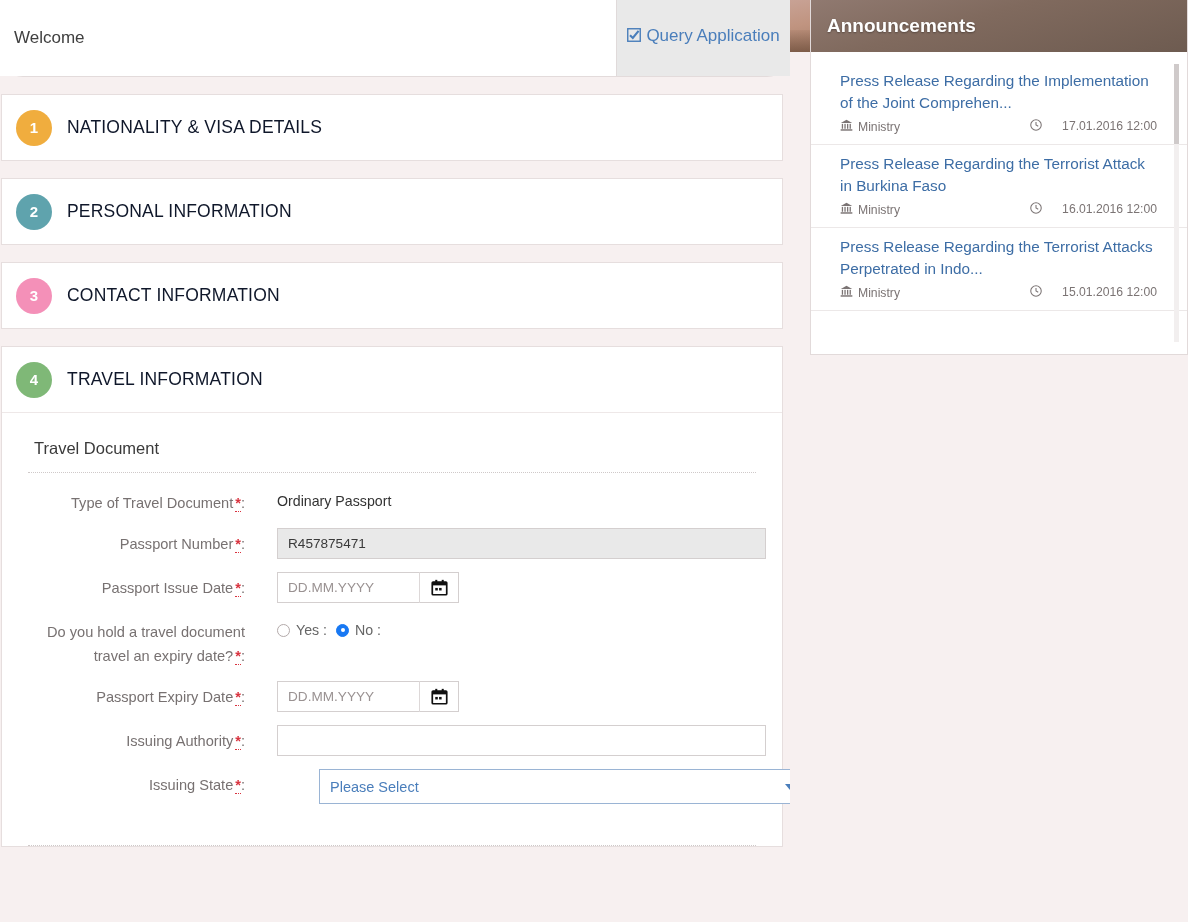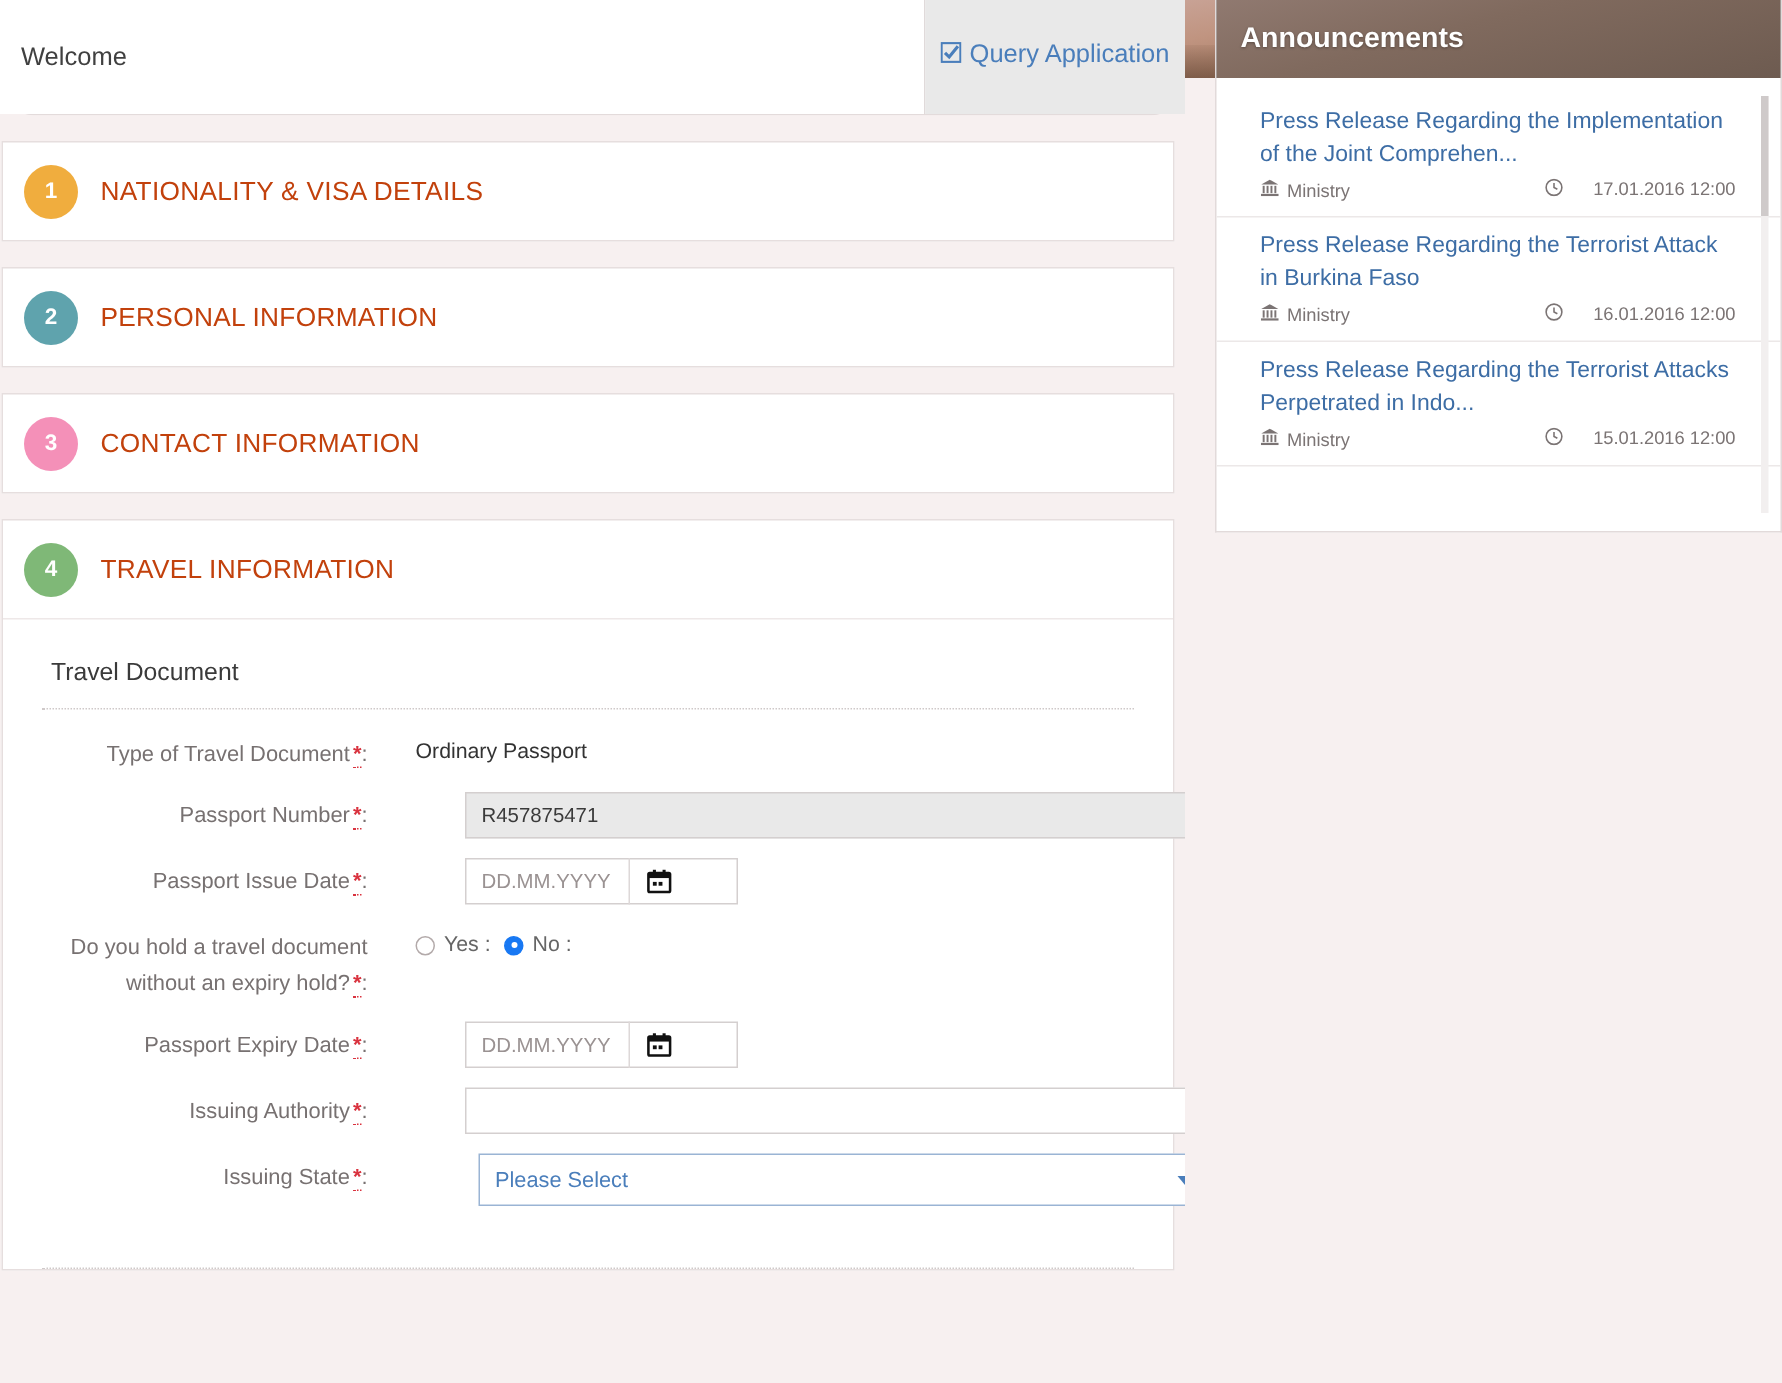--- a/index.html
+++ b/index.html
@@ -63,21 +63,21 @@
   .sec-num {
     width: 36px; height: 36px; border-radius: 50%;
     color: #fff; font-size: 15px; font-weight: 700;
     display: flex; align-items: center; justify-content: center;
     flex: 0 0 36px;
   }
   .sec-label {
     margin-left: 15px;
     font-size: 17.5px;
     letter-spacing: .2px;
-    color: #c2410c;
+    color: #0f172a;
     font-weight: 400;
   }
   .sec-card.open { border-bottom: 1px solid #e6dede; }
   .sec-body { border-top: 1px solid #eee8e8; padding: 0 0 0 0; }
 
   .subsec-title {
     font-size: 16.5px;
     color: #3a3a3a;
     padding: 26px 0 14px 32px;
   }
@@ -110,21 +110,20 @@
 
   .inp {
     height: 31px; width: 489px;
     border: 1px solid #d4cfcf;
     background: #fff;
     font-size: 13.6px;
     color: #444;
     padding: 0 10px;
     outline: none;
     font-family: "Liberation Sans", sans-serif;
-    margin-left: 33px;
   }
   .inp.readonly { background: #e9e9e9; color: #3a3a3a; }
   .inp::placeholder { color: #9a9292; }
 
   .date-wrap { position: relative; width: 182px; }
   .inp.date { width: 182px; padding-right: 34px; }
   .cal-ico {
     position: absolute; right: 0; top: 0;
     width: 40px; height: 31px;
     border-left: 1px solid #ddd8d8;
@@ -323,21 +322,21 @@
                     </svg>
                   </span>
                 </div>
               </div>
             </div>
 
             <div class="row">
               <div class="row-label two-line">
                 <div>Do you hold a travel document</div>
                 <div>
-                  <span>without an expiry hold?</span><span class="req">*</span><span>:</span>
+                  <span>travel an expiry date?</span><span class="req">*</span><span>:</span>
                 </div>
               </div>
               <div class="row-field">
                 <div class="radio-line">
                   <span class="rad"></span>
                   <span>Yes :</span>
                   <span class="gap"></span>
                   <span class="rad on"></span>
                   <span>No :</span>
                 </div>

